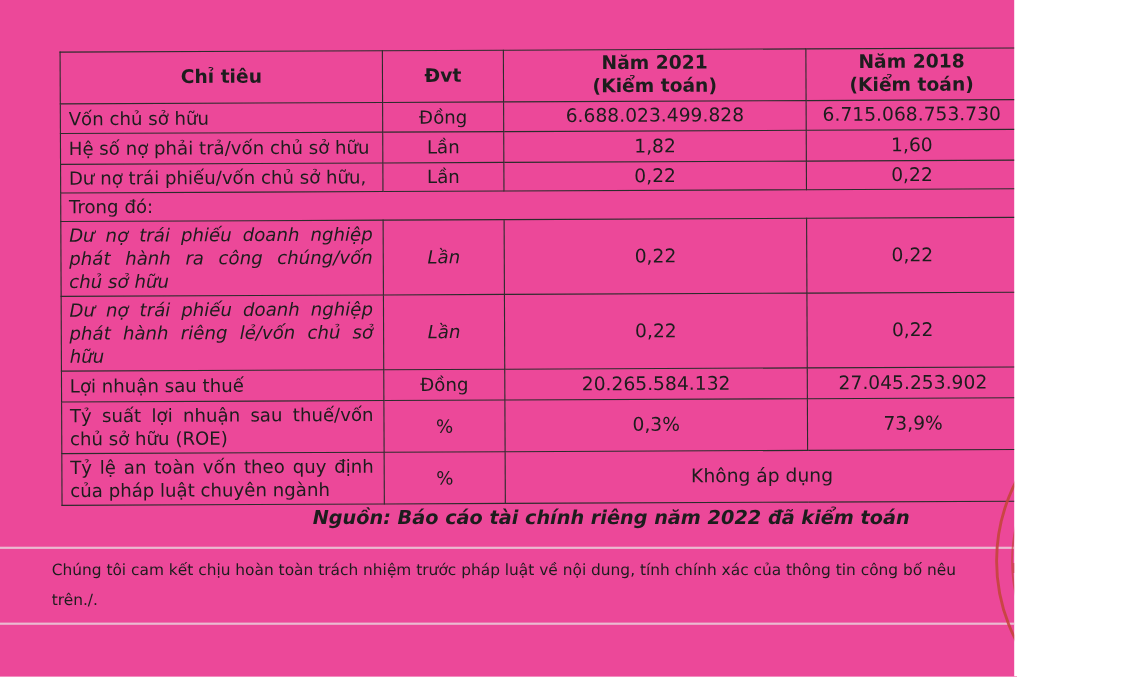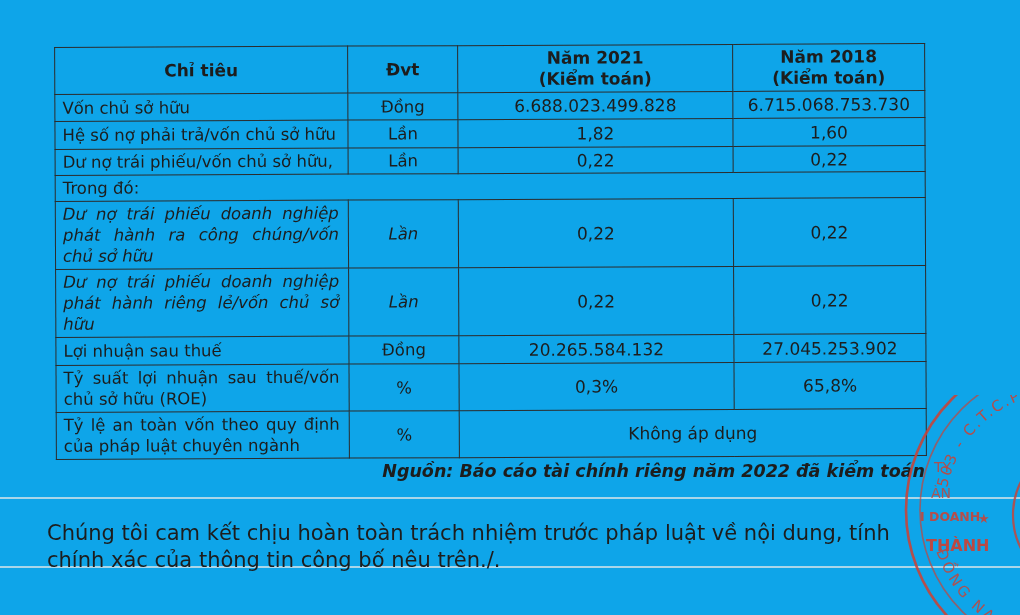--- a/index.html
+++ b/index.html
@@ -1,18 +1,18 @@
 <!DOCTYPE html>
 <html><head>
 <meta charset="utf-8">
 <style>
   html,body { margin:0; padding:0; }
   .page {
-    position:relative; width:1020px; height:615px;
-    background:#0ea5e9; overflow:hidden;
+    position:relative; width:922px; height:615px;
+    background:#ec4899; overflow:hidden;
     font-family:"DejaVu Sans","Liberation Sans",sans-serif;
     color:#1d1d1d;
   }
   
   .fin-table {
     position:absolute; left:55px; top:45px; width:870px;
     border-collapse:collapse; table-layout:fixed;
     transform:rotate(-0.25deg);
   }
   .fin-table th, .fin-table td {
@@ -39,21 +39,21 @@
   tr.r7   { height:28px; }
   tr.r8   { height:46px; }
   tr.r9   { height:46px; }
   
   .source-note {
     position:absolute; top:461px; right:95px;
     font-style:italic; font-size:17.5px; white-space:nowrap;font-weight:bold;
   }
   .commitment {
     position:absolute; left:47px; top:506px; width:858px;
-    font-size:21px; line-height:27px; text-align:left;margin-top:14px;
+    font-size:14px; line-height:27px; text-align:left;
   }
   
   .artifact {
     position:absolute; left:0; width:100%; height:2px;
     background:#ebebe8; opacity:.7;
   }
   .artifact.a1 { top:497px; }
   .artifact.a2 { top:566px; }
   
   .stamp { position:absolute; left:880px; top:395px; width:140px; height:220px; }
@@ -125,21 +125,21 @@
       <tr class="r7">
         <td class="label">Lợi nhuận sau thuế</td>
         <td class="unit">Đồng</td>
         <td class="val">20.265.584.132</td>
         <td class="val">27.045.253.902</td>
       </tr>
       <tr class="r8">
         <td class="label">Tỷ suất lợi nhuận sau thuế/vốn chủ sở hữu (ROE)</td>
         <td class="unit">%</td>
         <td class="val">0,3%</td>
-        <td class="val">65,8%</td>
+        <td class="val">73,9%</td>
       </tr>
       <tr class="r9">
         <td class="label">Tỷ lệ an toàn vốn theo quy định của pháp luật chuyên ngành</td>
         <td class="unit">%</td>
         <td class="val" colspan="2">Không áp dụng</td>
       </tr>
     </tbody>
   </table>
 
   <div class="artifact a1"></div>

